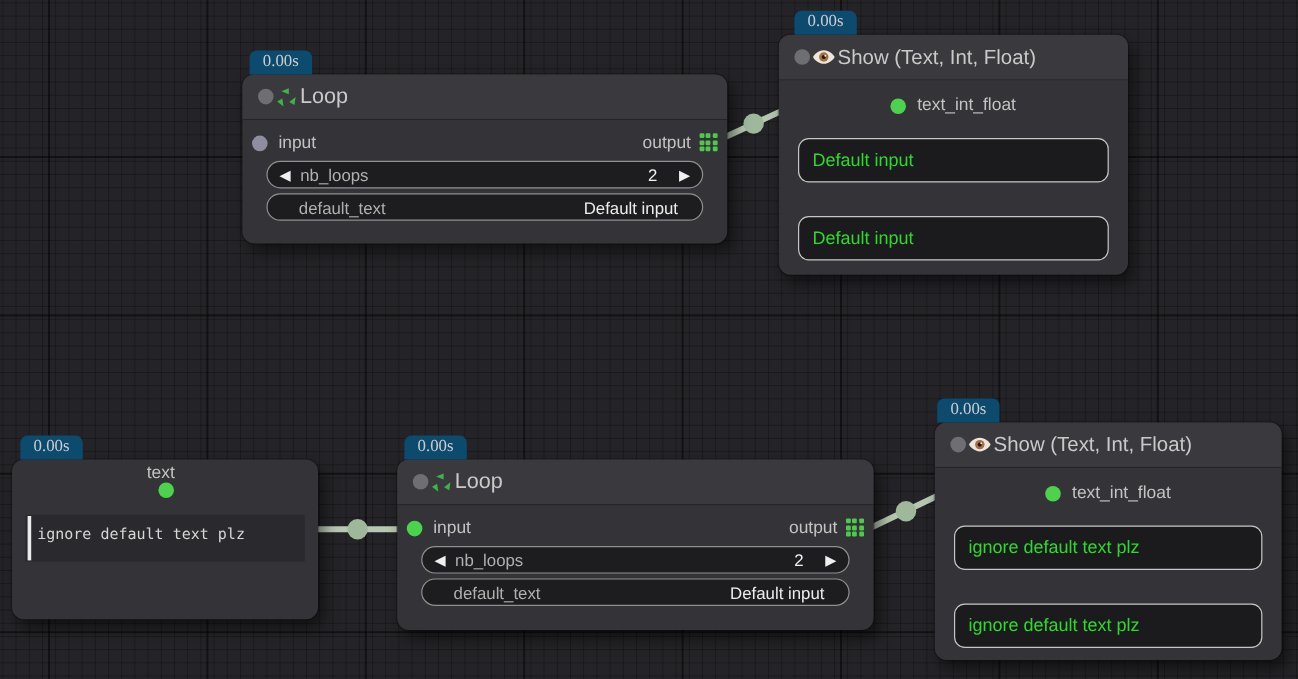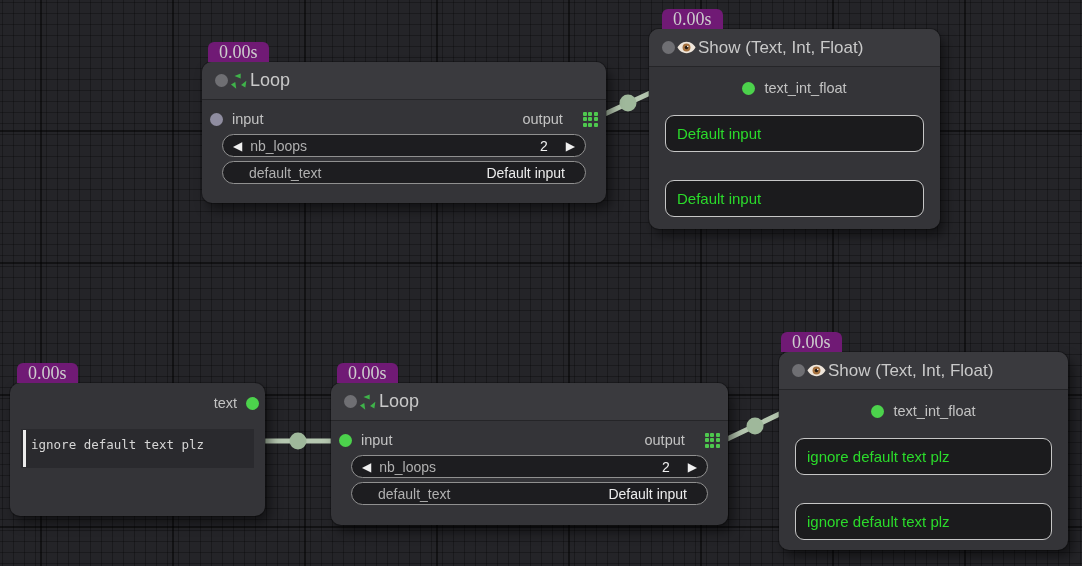--- a/index.html
+++ b/index.html
@@ -20,42 +20,42 @@
 
   .wires { position:absolute; left:0; top:0; z-index:1; }
 
   .node {
     position:absolute; z-index:2;
     background:#343438; border-radius:10px;
     box-shadow:5px 7px 12px rgba(0,0,0,.5), 0 0 0 1px rgba(0,0,0,.25);
   }
   .badge {
     position:absolute; top:-20px; left:6px; height:20px;
-    background:#701a75; border-radius:6px 6px 0 0;
-    color:#cdcdcd; font-family:"Liberation Serif", serif; font-size:18px;
+    background:#0c4a6e; border-radius:6px 6px 0 0;
+    color:#cdcdcd; font-family:"Liberation Serif", serif; font-size:14px;
     padding:0 11px; display:flex; align-items:center;text-align:center;
   }
   .node-header {
     height:38px; background:#3a3a3e; border-radius:10px 10px 0 0;
     border-bottom:1px solid rgba(0,0,0,.35);
     display:flex; align-items:center; padding:0 13px; gap:1px;
   }
   .hdot { width:13px; height:13px; border-radius:50%; background:#6f6f73; flex:none; }
   .title { color:#c9c9c9; font-size:17px; white-space:nowrap; }
   .title.big { font-size:18px; }
   .icon { display:flex; align-items:center; flex:none; }
 
   .port-row { display:flex; align-items:center; padding:0 8px; }
   .pdot { width:13px; height:13px; border-radius:50%; flex:none; }
   .pdot.green { background:#4cd24c; }
   .pdot.gray  { background:#8f8da0; }
   .plabel { color:#c3c3c3; font-size:14.5px; margin-left:9px; white-space:nowrap; }
 
   .loop-ports { height:28px; margin-top:5px; justify-content:space-between; }
-  .out-group { display:flex; align-items:flex-end; gap:20px; }
+  .out-group { display:flex; align-items:flex-start; gap:7px; }
   .out-label { color:#c3c3c3; font-size:14.5px; }
 
   .pill {
     height:23px; margin:0 20px; background:#1d1d20;
     border:1px solid #909090; border-radius:12px;
     display:flex; align-items:center; font-size:14px; white-space:nowrap;
   }
   .pill.stepper { margin-top:1px; padding:0 10px; }
   .pill.field   { margin-top:4px; padding:0 20px 0 26px; }
   .arrow { color:#f0f0f0; font-size:12px; line-height:1; }
@@ -67,21 +67,21 @@
   .show-ports { height:26px; margin-top:8px;justify-content:center; }
   .display-box {
     height:37px; margin:0 16px; background:#1b1b1d;
     border:1.5px solid #c6c6c6; border-radius:9px;
     display:flex; align-items:center; padding-left:11px;
     color:#2bda2b; font-size:15px; white-space:nowrap; overflow:hidden;
   }
   .display-box.first { margin-top:14px; }
   .display-box.second { margin-top:28px; }
 
-  .wt-out { height:24px; margin-top:8px; justify-content:flex-end; padding-right:6px; }
+  .wt-out { height:24px; margin-top:8px; justify-content:flex-end; padding-right:6px;flex-direction:column; }
   .wt-out .plabel { margin:0 9px 0 0; }
   .editor {
     position:relative; height:39px; margin:14px 11px 0;
     background:#2a2a2e;
   }
   .caret { position:absolute; left:1.5px; top:1px; bottom:1px; width:3px; background:#ebebeb; }
   .mono {
     padding:8px 4px 0 10px; color:#d6d6d6;
     font-family:"DejaVu Sans Mono", monospace; font-size:12.5px; white-space:pre;
   }

